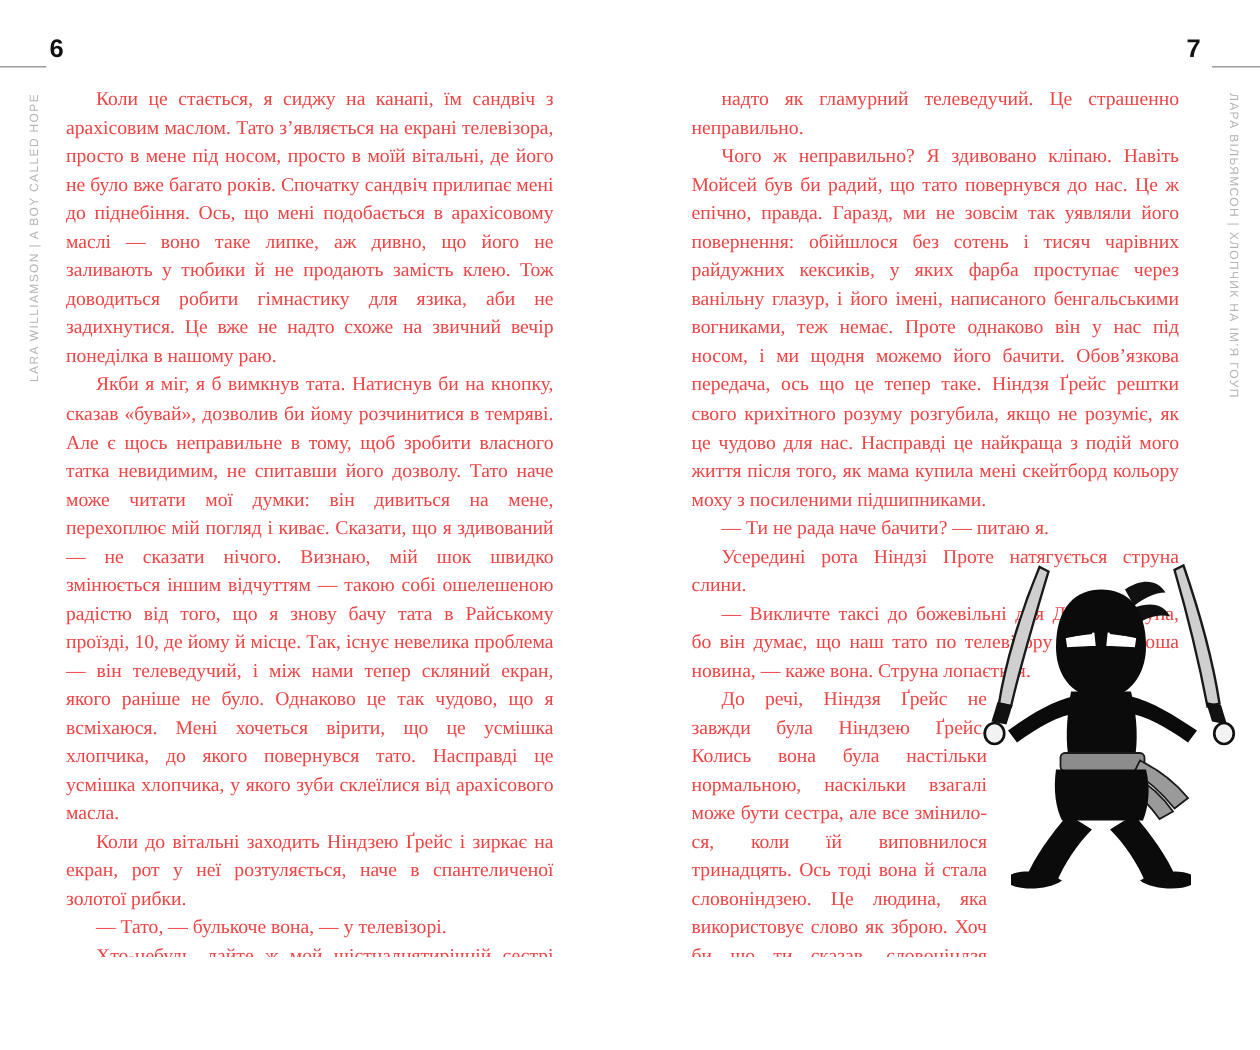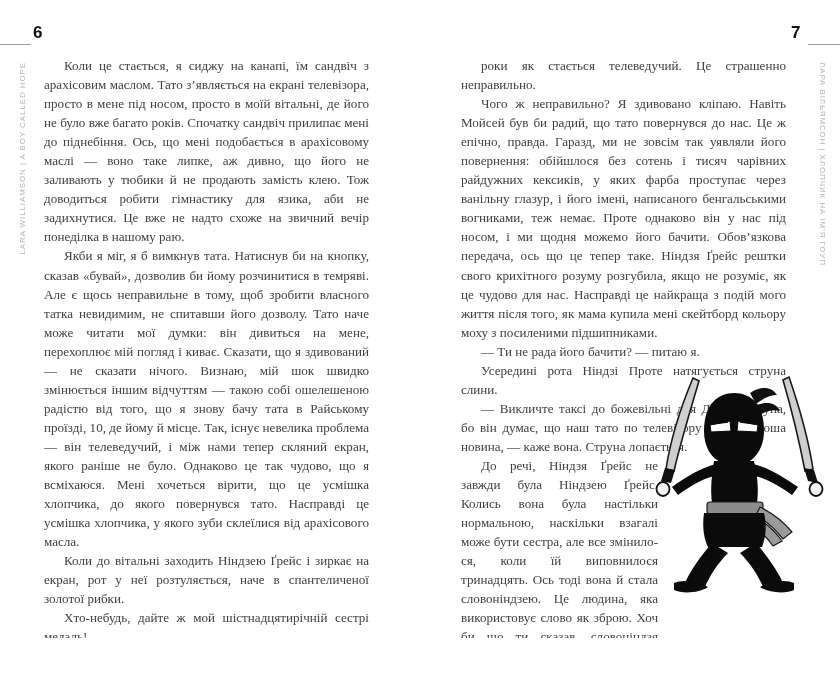--- a/index.html
+++ b/index.html
@@ -82,21 +82,21 @@
   
   .column {
     position: absolute;
     top: 56px;
     width: 325px;
     font-size: 13.1px;
     line-height: 19.05px;
     text-align: justify;
     text-justify: inter-word;
     hyphens: manual;
-    color: #404040;
+    color: #ef4444;
   }
   .column-left  { left: 44px; }
   .column-right { left: 41px; }
 
   .column p {
     margin: 0;
     text-indent: 20px;
   }
   .wrap-spacer {
     float: right;
@@ -130,36 +130,37 @@
 
     <div class="folio-bar folio-bar-left"></div>
     <div class="folio folio-left">6</div>
 
     <div class="runhead runhead-left">Lara Williamson | A Boy Called Hope</div>
 
     <div class="column column-left column-clip">
       <p>Коли це стається, я сиджу на канапі, їм сандвіч з арахісовим маслом. Тато з’являється на екрані телевізора, просто в мене під носом, просто в моїй вітальні, де його не було вже багато років. Спочатку сандвіч прилипає мені до піднебіння. Ось, що мені подобається в арахісовому маслі — воно таке липке, аж дивно, що його не заливають у тюбики й не про­дають замість клею. Тож доводиться робити гімнас­тику для язика, аби не задихнутися. Це вже не надто схоже на звичний вечір понеділка в нашому раю.</p>
       <p>Якби я міг, я б вимкнув тата. Натиснув би на кнопку, сказав «бувай», дозволив би йому розчи­нитися в темряві. Але є щось неправильне в тому, щоб зробити власного татка невидимим, не спи­тавши його дозволу. Тато наче може читати мої думки: він дивиться на мене, перехоплює мій по­гляд і киває. Сказати, що я здивований — не ска­зати нічого. Визнаю, мій шок швидко змінюється іншим відчуттям — такою собі ошелешеною радістю від того, що я знову бачу тата в Райському проїзді, 10, де йому й місце. Так, існує невелика про­блема — він телеведучий, і між нами тепер скля­ний екран, якого раніше не було. Однаково це так чудово, що я всміхаюся. Мені хочеться вірити, що це усмішка хлопчика, до якого повернувся тато. Насправді це усмішка хлопчика, у якого зуби склеї­лися від арахісового масла.</p>
       <p>Коли до вітальні заходить Ніндзею Ґрейс і зиркає на екран, рот у неї розтуляється, наче в спантеличе­ної золотої рибки.</p>
+      <p>— Тато, — булькоче вона, — у телевізорі.</p>
       <p>Хто-небудь, дайте ж мой шістнадцятирічній сестрі медаль!</p>
 
     </div>
   </div>
 
   <div class="page page-right">
 
     <div class="folio-bar folio-bar-right"></div>
     <div class="folio folio-right">7</div>
 
     <div class="runhead runhead-right">Лара Вільямсон | Хлопчик на ім’я Гоуп</div>
 
     <div class="column column-right column-clip">
-      <p>роки як стається телеведучий. Це страшенно неправильно.</p>
+      <p>надто як гламурний телеведучий. Це страшенно неправильно.</p>
       <p>Чого ж неправильно? Я здивовано кліпаю. Навіть Мойсей був би радий, що тато повернувся до нас. Це ж епічно, правда. Гаразд, ми не зовсім так уяв­ляли його повернення: обійшлося без сотень і тисяч чарівних райдужних кексиків, у яких фарба про­ступає через ванільну глазур, і його імені, написа­ного бенгальськими вогниками, теж немає. Проте однаково він у нас під носом, і ми щодня можемо його бачити. Обов’язкова передача, ось що це тепер таке. Ніндзя Ґрейс рештки свого крихітного розуму розгубила, якщо не розуміє, як це чудово для нас. Насправді це найкраща з подій мого життя після того, як мама купила мені скейтборд кольору моху з посиленими підшипниками.</p>
-      <p>— Ти не рада його бачити? — питаю я.</p>
+      <p>— Ти не рада наче бачити? — питаю я.</p>
       <p>Усередині рота Ніндзі Проте натягується струна слини.</p>
       <p>— Викличте таксі до божевільні для Деніела Гоупа, бо він думає, що наш тато по телевізору — це хороша новина, — каже вона. Струна лопається.</p>
       <p>
         <span class="wrap-spacer"></span>
         <span>До речі, Ніндзя Ґрейс не завжди була Ніндзею Ґрейс. Колись вона була настільки нормаль­ною, наскільки взагалі може бути сестра, але все змінило­ся, коли їй виповнилося тринадцять. Ось тоді вона й стала словоніндзею. Це людина, яка використо­вує слово як зброю. Хоч би що ти сказав, словоніндзя завдасть удару у відповідь стрілами образ. Уважаєш себе розумним? Подумай</span>
       </p>
     </div>
 
     <svg class="ninja-art" viewBox="0 0 186 226" xmlns="http://www.w3.org/2000/svg">
 

